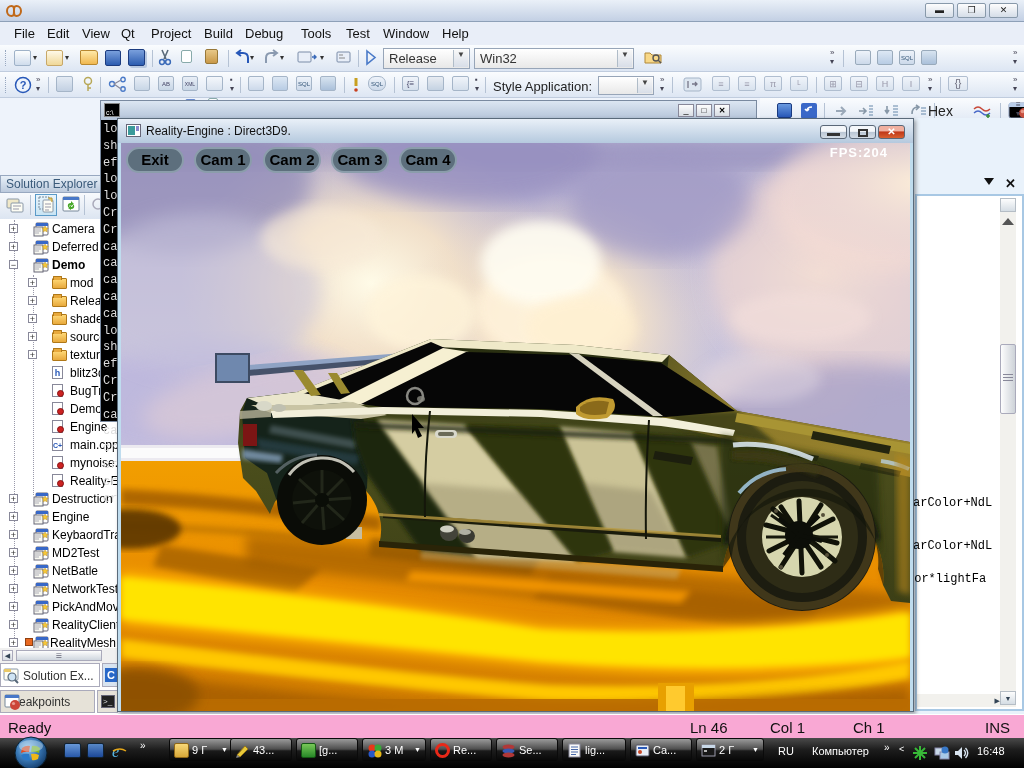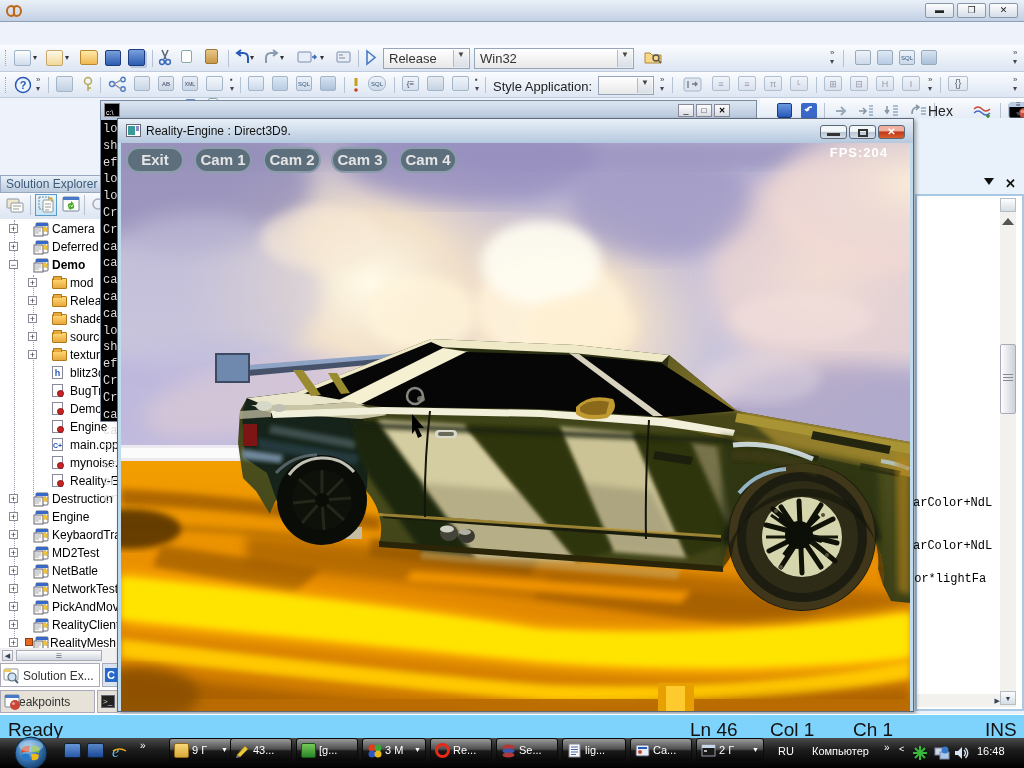--- a/index.html
+++ b/index.html
@@ -24,31 +24,31 @@
 
 #solpanel{left:0;top:175px;width:118px;height:540px;background:#fff}
 #solhead{position:absolute;left:0;top:0;width:118px;height:18px;background:linear-gradient(#e8f0f8,#bccadd);border:1px solid #98a8c0;font-size:12px;color:#3a5a7a;padding-left:5px;line-height:17px}
 #soltool{position:absolute;left:0;top:18px;width:118px;height:26px;background:linear-gradient(#f8fafd,#dce5f1)}
 #soltree{position:absolute;left:0;top:44px;width:118px;height:430px;background:#fff;font-size:12px;color:#000}
 .trow{position:absolute;height:18px;line-height:18px;white-space:nowrap}
 .pm{position:absolute;width:9px;height:9px;border:1px solid #889;background:#fff;font-size:9px;line-height:8px;text-align:center;color:#333}
 .picon{position:absolute;width:16px;height:15px}
 #solhsb{position:absolute;left:0;top:473px;width:118px;height:15px;background:#f0f0f0}
 .tabr{position:absolute;font-size:12px;color:#333}
-#statusbar{left:0;top:714px;width:1024px;height:24px;background:#7dd3fc;border-top:1px solid #fff;font-size:19px;color:#111}
+#statusbar{left:0;top:714px;width:1024px;height:24px;background:#f9a8d4;border-top:1px solid #fff;font-size:15px;color:#111}
 
 #taskbar{left:0;top:738px;width:1024px;height:30px;background:linear-gradient(#4a4a4a,#1c1c1c 40%,#000)}
 
 #rightpanel{left:757px;top:118px;width:267px;height:597px;background:#eaf3fb}
 
 #gamewin{left:117px;top:118px;width:797px;height:594px;background:#bfdcee;border:1px solid #5a6a7a;box-shadow:2px 2px 4px rgba(0,0,0,.35)}
 #gwtitle{position:absolute;left:0;top:0;width:795px;height:24px;background:linear-gradient(#e9f0f8,#b5c9de);font-size:12px;color:#111}
 .gwbtn{position:absolute;top:6px;width:27px;height:14px;border:1px solid #5a6878;border-radius:3px;background:linear-gradient(#f4f7fa 45%,#b9c6d4 50%,#d4dde6);text-align:center}
 #scene{position:absolute;left:3px;top:24px;width:789px;height:568px}
-.pill{position:absolute;top:28px;height:26px;border-radius:13px;background:#5d6f7d;border:2px solid #8b9dab;color:#e5e5e5;font-weight:bold;font-size:15px;text-align:center;line-height:22px}
+.pill{position:absolute;top:28px;height:26px;border-radius:13px;background:#5d6f7d;border:2px solid #8b9dab;color:#000000;font-weight:bold;font-size:15px;text-align:center;line-height:22px}
 #fps{position:absolute;right:25px;top:26px;color:#fff;font-weight:bold;font-size:13px;letter-spacing:1px}
 
 #conswin{left:100px;top:100px;width:657px;height:322px;background:#000;border:1px solid #7a8aa0}
 #constitle{position:absolute;left:0;top:0;width:655px;height:19px;background:linear-gradient(#dce6f2,#b3c3d8);font-size:12px;color:#000;line-height:18px}
 #constext{position:absolute;left:2px;top:20px;width:20px;color:#ddd;font-family:"Liberation Mono",monospace;font-size:12px;line-height:16.8px}
 
 .ic{position:absolute;border-radius:2px}
 .arr8{position:absolute;font-size:8px;color:#333;top:8px}
 .sep{position:absolute;top:5px;width:1px;height:17px;background:#b5c2d4}
 .sep2{position:absolute;top:5px;width:1px;height:16px;background:#b5c2d4}
@@ -69,20 +69,33 @@
 
   <div class="abs" id="titlebar">
     <svg class="abs" style="left:6px;top:3px" width="16" height="16" viewBox="0 0 16 16">
         <path d="M1 8c0-3 2-5 4.5-5C8 3 8 5 8 8c0 3 0 5 2.5 5S15 11 15 8s-2-5-4.5-5C8 3 8 5 8 8c0 3 0 5-2.5 5S1 11 1 8z" fill="none" stroke="#c06818" stroke-width="2"></path>
       </svg>
     <div class="winbtn" style="right:70px">▬</div>
     <div class="winbtn" style="right:38px">❐</div>
     <div class="winbtn" style="right:6px">✕</div>
   </div>
 
+  <div class="abs" id="menubar">
+    <span style="left:14px">File</span>
+      <span style="left:47px">Edit</span>
+      <span style="left:82px">View</span>
+    <span style="left:121px">Qt</span>
+      <span style="left:151px">Project</span>
+      <span style="left:204px">Build</span>
+    <span style="left:245px">Debug</span>
+      <span style="left:301px">Tools</span>
+      <span style="left:346px">Test</span>
+    <span style="left:383px">Window</span>
+      <span style="left:442px">Help</span>
+  </div>
 
   <div class="abs tbrow" id="tb1">
     <div class="grip" style="left:5px"></div>
     <div class="ic" style="left:14px;top:5px;width:17px;height:16px;background:linear-gradient(#fdfefe,#cfdcec);border:1px solid #9fb2c8"></div>
     <span class="arr8" style="left:33px">▾</span>
     <div class="ic" style="left:46px;top:5px;width:17px;height:16px;background:linear-gradient(#fef9e8,#f0d898);border:1px solid #c8a868"></div>
     <span class="arr8" style="left:65px">▾</span>
     <div class="ic" style="left:80px;top:5px;width:18px;height:15px;background:linear-gradient(#ffe9a8,#f0b850);border:1px solid #b88830;border-radius:1px 3px 2px 2px"></div>
     <div class="ic" style="left:105px;top:5px;width:16px;height:16px;background:linear-gradient(#7aa0dc,#2c5cb0);border:1px solid #1c3c80"></div>
     <div class="ic" style="left:128px;top:4px;width:17px;height:17px;background:linear-gradient(#7aa0dc,#2c5cb0);border:1px solid #1c3c80;box-shadow:2px 2px 0 #b8c8e0"></div>

